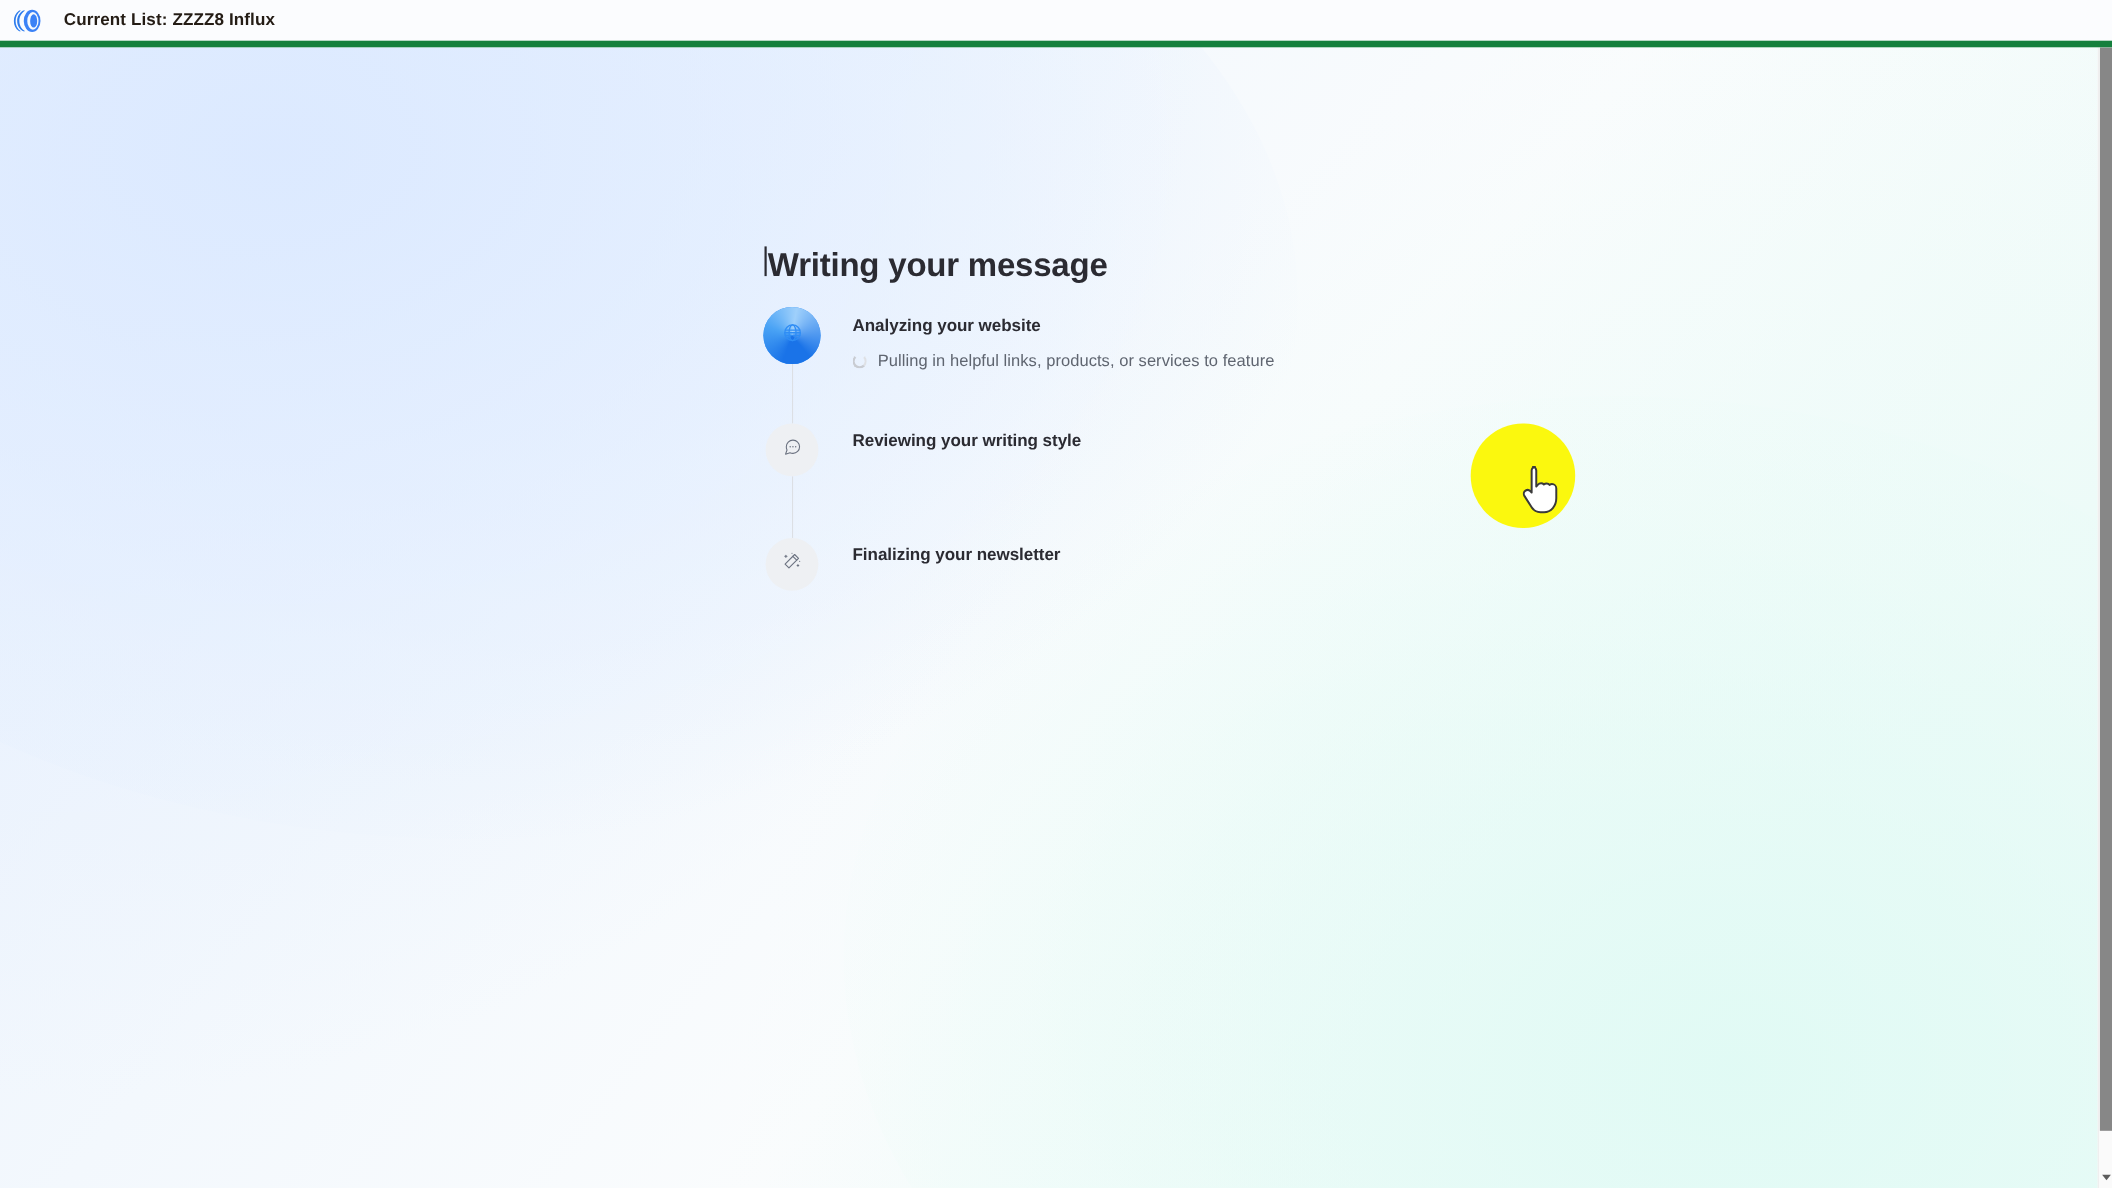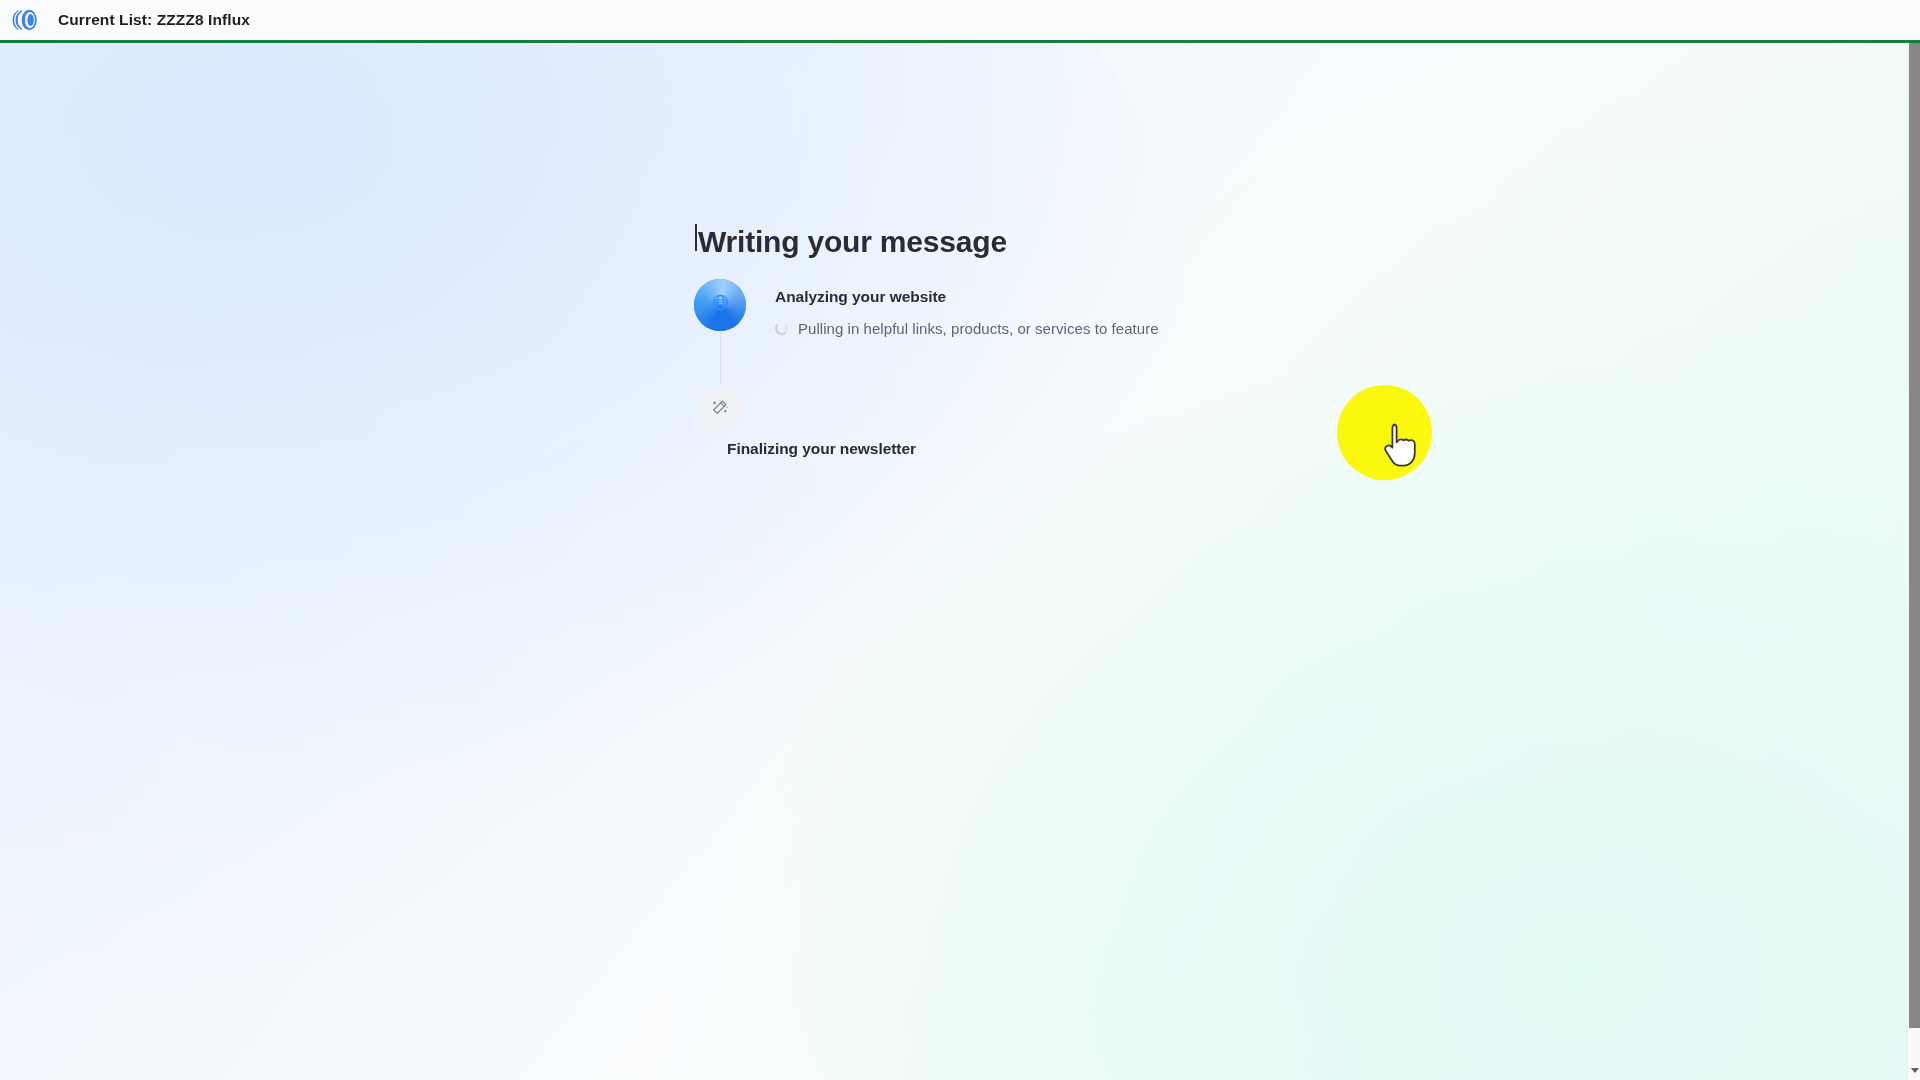--- a/index.html
+++ b/index.html
@@ -19,21 +19,21 @@
     overflow: hidden;
   }
 
   
   .topbar {
     position: absolute;
     top: 0; left: 0;
     width: 1920px;
     height: 43px;
     background: #fbfcfe;
-    border-bottom: 3px solid #15803d;
+    border-bottom: 6px solid #15803d;
     display: flex;
     align-items: center;
     padding-left: 10px;
     z-index: 30;
   }
 
   .brand-logo {
     width: 30px;
     height: 30px;
     flex: 0 0 30px;
@@ -122,21 +122,21 @@
     position: relative;
     margin-top: 19px;
   }
 
   .step {
     position: relative;
     display: flex;
     align-items: flex-start;
     min-height: 104px;
   }
-  .step:last-child { min-height: 60px; flex-direction: column; }
+  .step:last-child { min-height: 60px; }
 
   .step-marker {
     position: relative;
     flex: 0 0 48px;
     width: 48px;
     height: 48px;
     border-radius: 50%;
     display: flex;
     align-items: center;
     justify-content: center;
@@ -312,20 +312,36 @@
           </div>
           <div class="step-body">
             <div class="step-label">Analyzing your website</div>
             <div class="step-sub">
               <span class="spinner"></span>
               <span class="step-sub-text">Pulling in helpful links, products, or services to feature</span>
             </div>
           </div>
         </div>
 
+        <div class="step">
+          <div class="connector"></div>
+          <div class="step-marker idle">
+            <span>
+              <svg width="17" height="17" viewBox="0 0 24 24" fill="none" stroke="#6b7280" stroke-width="1.4" stroke-linejoin="round">
+                <path d="M21 11.5a8.4 8.4 0 0 1-8.5 8.5 8.9 8.9 0 0 1-3.8-.8L3 21l1.9-5.3A8.4 8.4 0 0 1 4 11.5 8.4 8.4 0 0 1 12.5 3 8.4 8.4 0 0 1 21 11.5z"></path>
+                <circle cx="9" cy="11.5" r=".95" fill="#6b7280" stroke="none"></circle>
+                <circle cx="12.5" cy="11.5" r=".95" fill="#6b7280" stroke="none"></circle>
+                <circle cx="16" cy="11.5" r=".95" fill="#6b7280" stroke="none"></circle>
+              </svg>
+            </span>
+          </div>
+          <div class="step-body">
+            <div class="step-label">Reviewing your writing style</div>
+          </div>
+        </div>
 
 
         <div class="step">
 
           <div class="step-marker idle">
             <span>
               <svg width="18" height="18" viewBox="0 0 24 24" fill="none" stroke="#6b7280" stroke-width="1.35" stroke-linecap="round" stroke-linejoin="round">
                 <path d="M15.2 4.1 19.9 8.8 8.3 20.4 3.6 15.7z"></path>
                 <path d="M13.0 6.3 17.7 11.0"></path>
                 <path d="M4.6 5.0v2.6M3.3 6.3h2.6"></path>

